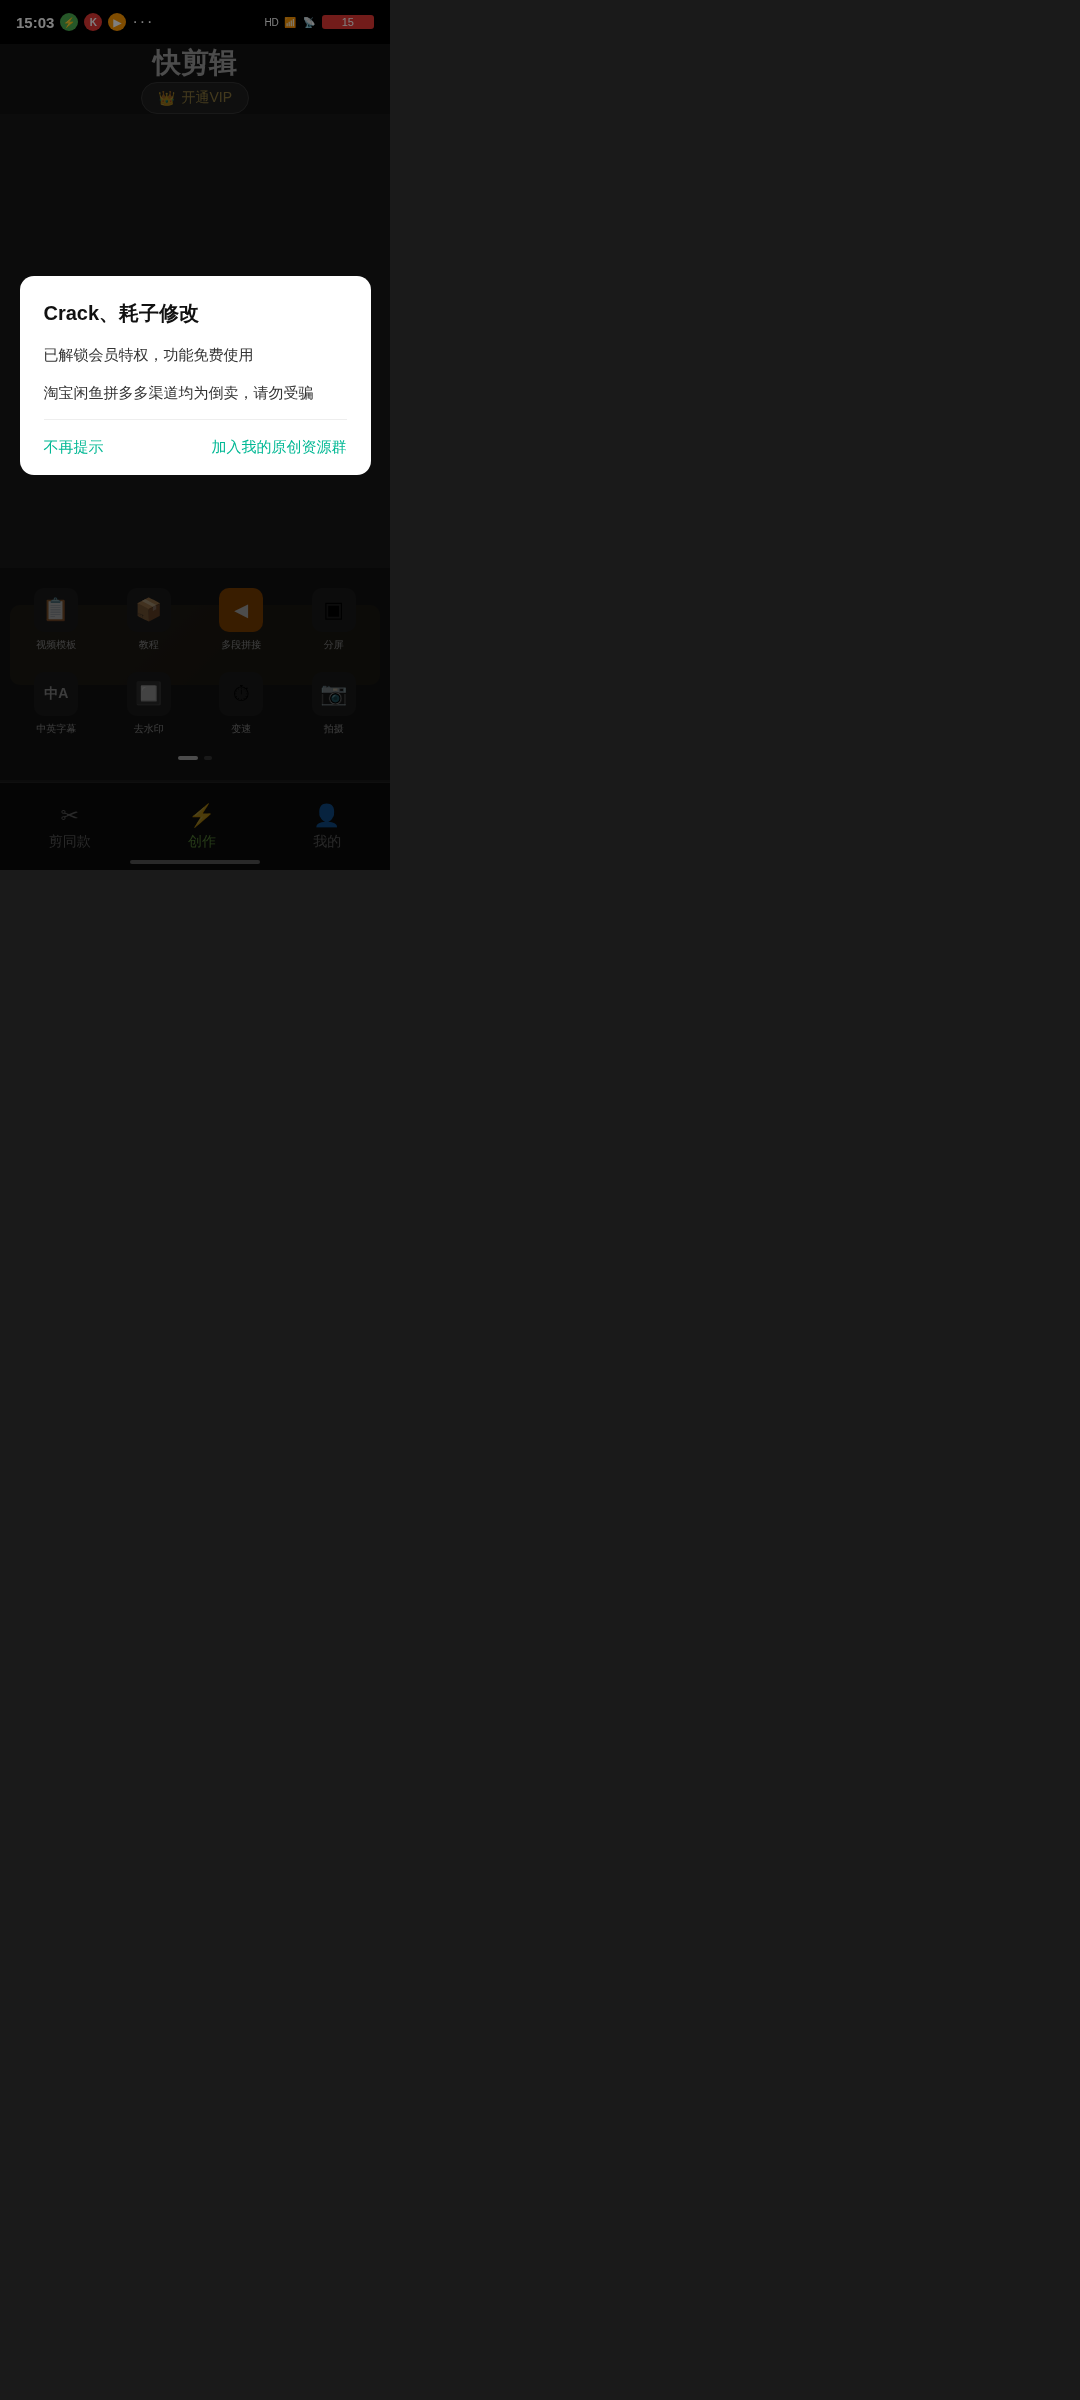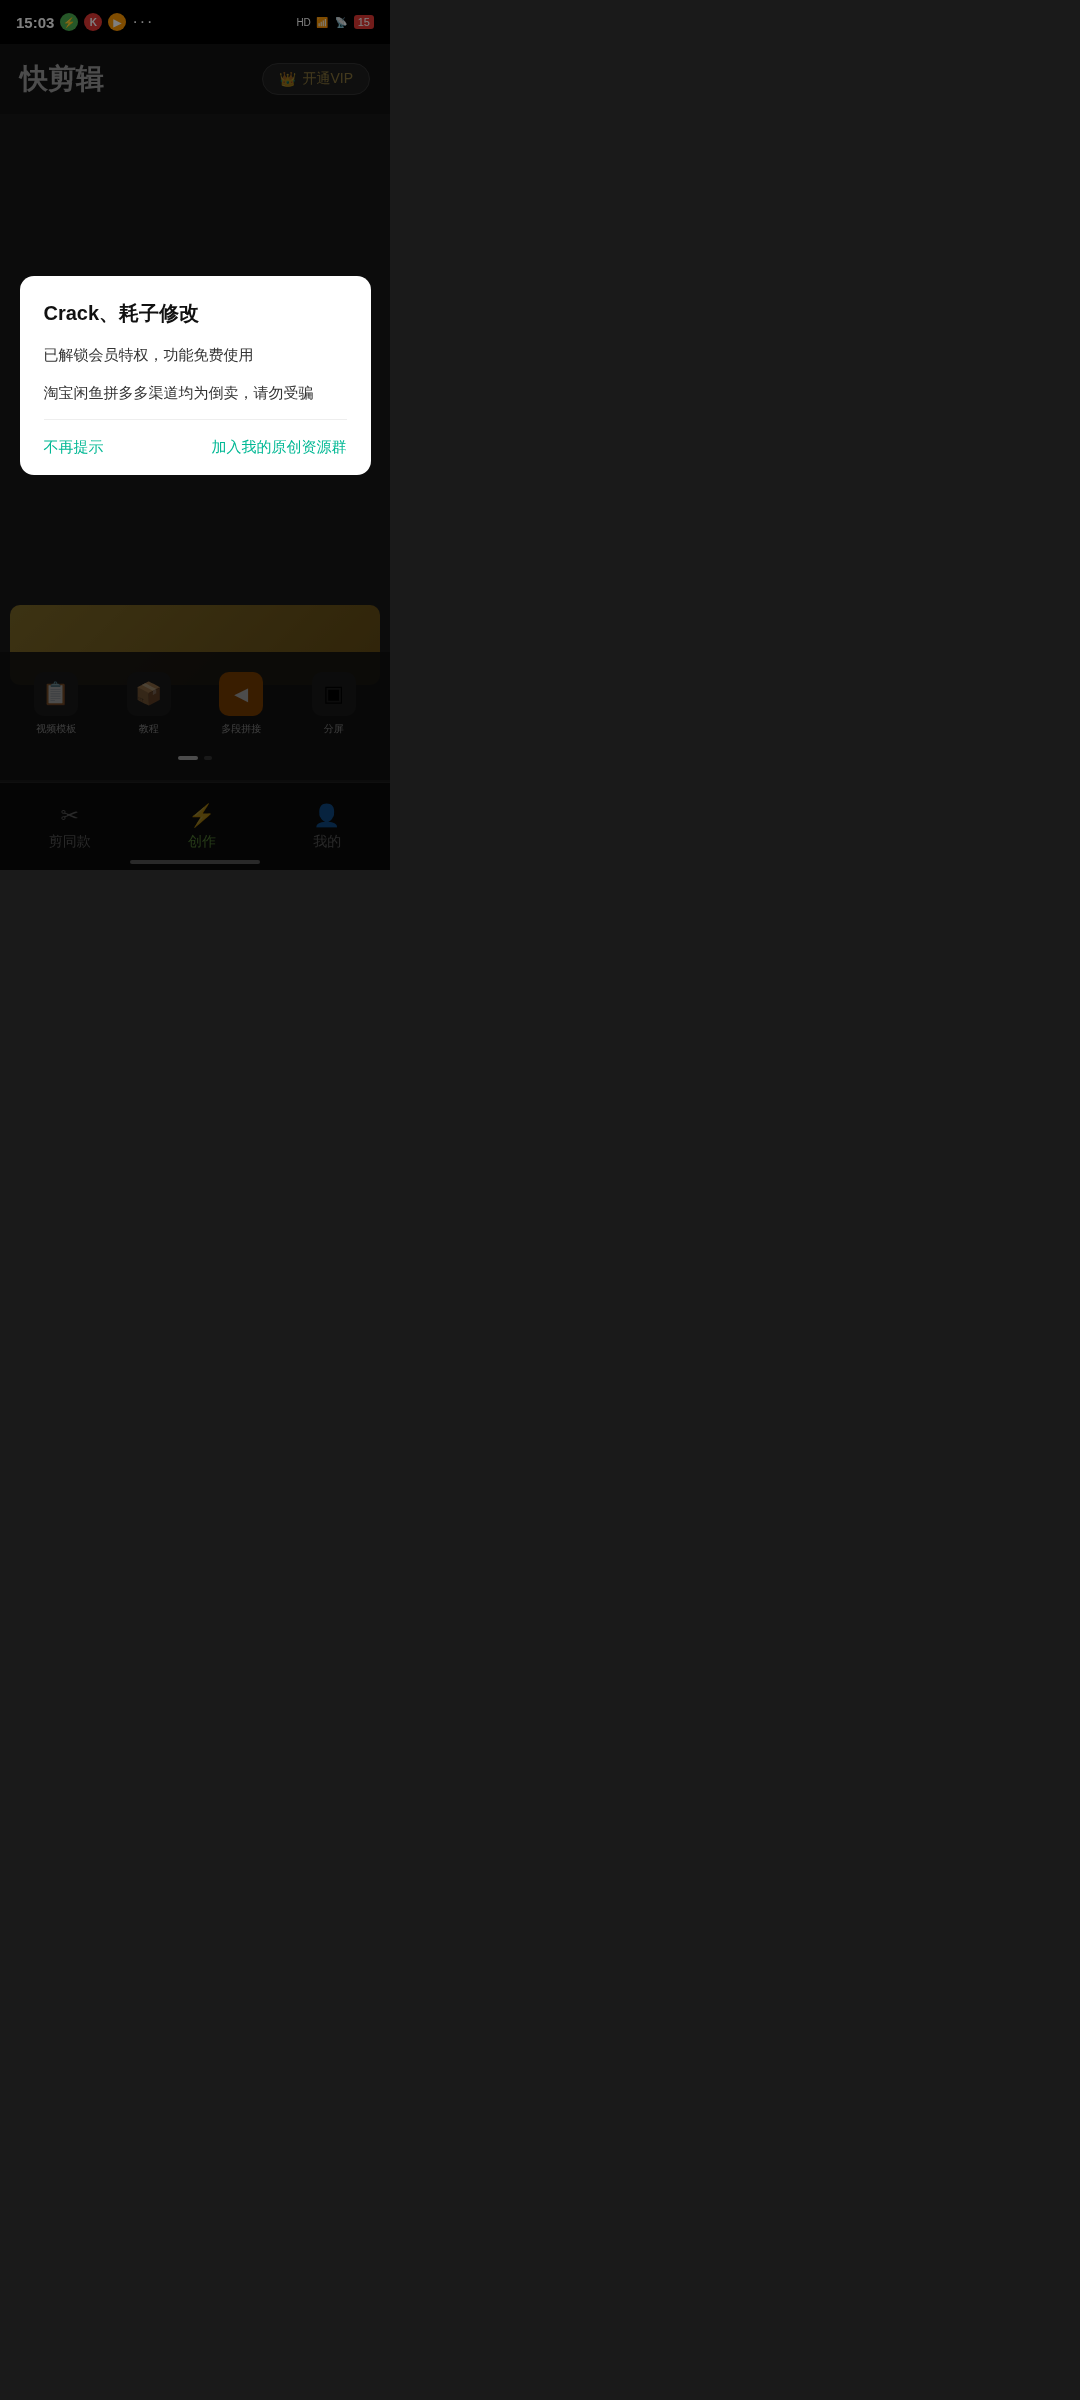--- a/index.html
+++ b/index.html
@@ -276,27 +276,27 @@
     <span class="status-time">15:03</span>
     <div class="icon-circle icon-green">⚡</div>
     <div class="icon-circle icon-red">K</div>
     <div class="icon-circle icon-orange">▶</div>
     <span class="dots">···</span>
   </div>
   <div class="status-icons">
     <span>HD</span>
     <span>📶</span>
     <span>📡</span>
-    <span style="background:#e53935; color:#fff; border-radius:3px; padding:1px 4px; font-size:11px;">15</span>
+    <span style="background:#e53935; color:#fff; border-radius:3px; padding:1px 20px; font-size:11px;">15</span>
   </div>
 </div>
 
 <div class="app-bg">
 
-  <div class="app-header" style="position:absolute; top:0; background: rgba(28,28,28,0.8);">
+  <div class="app-header" style="position:absolute; top:0; background: rgba(28,28,28,0.8); flex-direction: column;">
     <div class="app-title">快剪辑</div>
     <div class="vip-btn">
       <span class="crown-icon">👑</span>
       <span>开通VIP</span>
     </div>
   </div>
 
   <div style="position:absolute; bottom:185px; left:10px; right:10px; height:80px; background:linear-gradient(135deg,#c8a840,#a07820); border-radius:10px;"></div>
 
   <div style="position:absolute; bottom:90px; left:0; right:0; background:rgba(28,28,28,0.9); padding:20px 10px 10px;">
@@ -309,20 +309,38 @@
         <div class="feature-icon">📦</div>
         <span class="feature-label">教程</span>
       </div>
       <div class="feature-item">
         <div class="feature-icon" style="background:#c06000; font-size:18px; color:white;">◀</div>
         <span class="feature-label">多段拼接</span>
       </div>
       <div class="feature-item">
         <div class="feature-icon">▣</div>
         <span class="feature-label">分屏</span>
+      </div>
+    </div>
+    <div class="feature-row">
+      <div class="feature-item">
+        <div class="feature-icon" style="font-size:14px; font-weight:bold; color:#ccc;">中A</div>
+        <span class="feature-label">中英字幕</span>
+      </div>
+      <div class="feature-item">
+        <div class="feature-icon">🔲</div>
+        <span class="feature-label">去水印</span>
+      </div>
+      <div class="feature-item">
+        <div class="feature-icon">⏱</div>
+        <span class="feature-label">变速</span>
+      </div>
+      <div class="feature-item">
+        <div class="feature-icon">📷</div>
+        <span class="feature-label">拍摄</span>
       </div>
     </div>
 
     <div class="pagination">
       <div class="dot"></div>
       <div class="dot-inactive"></div>
     </div>
   </div>
 
   <div class="bottom-nav">

